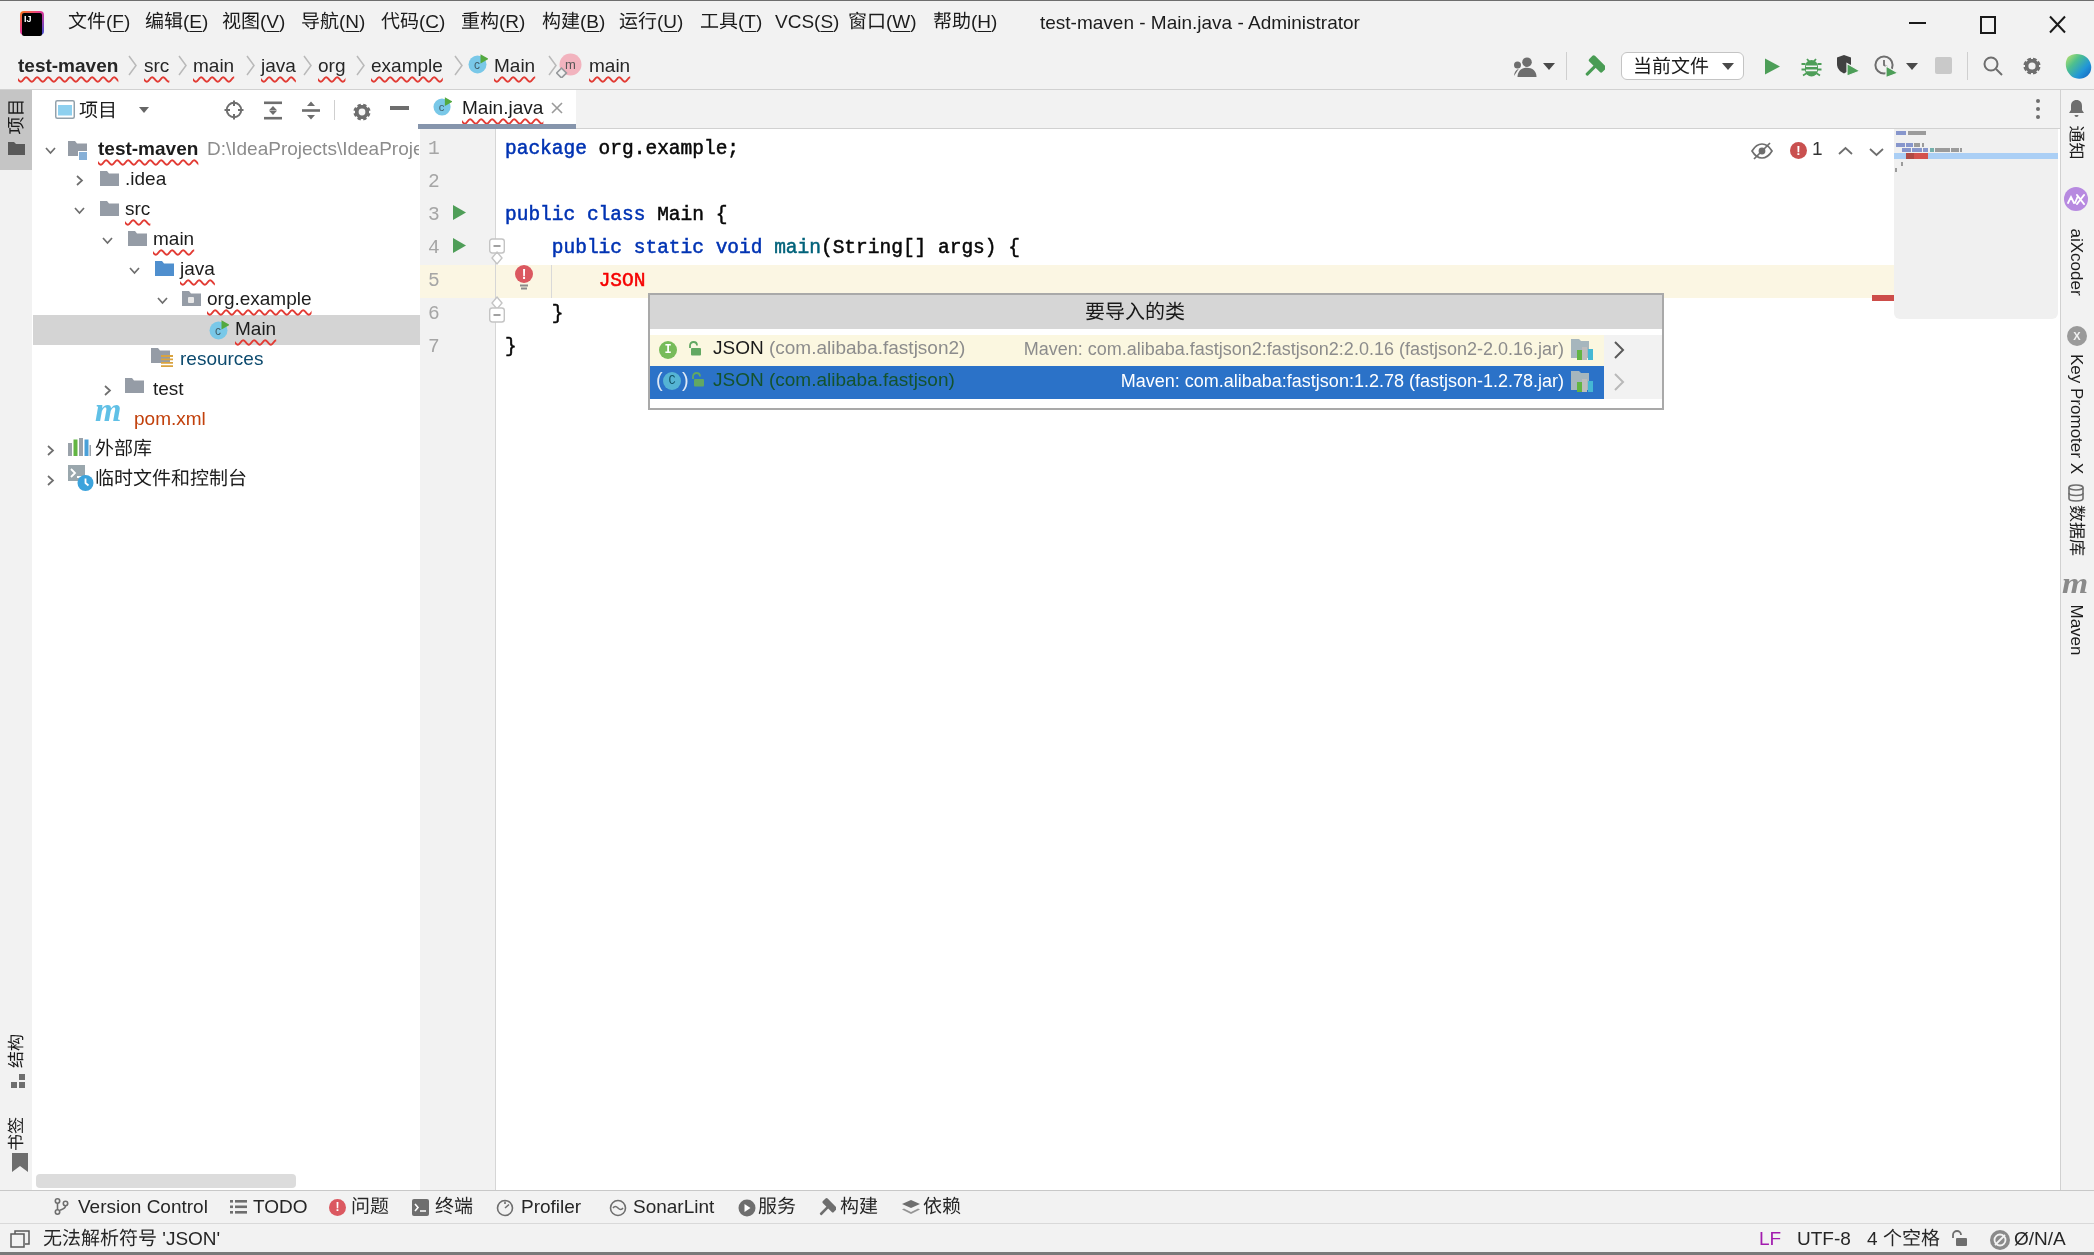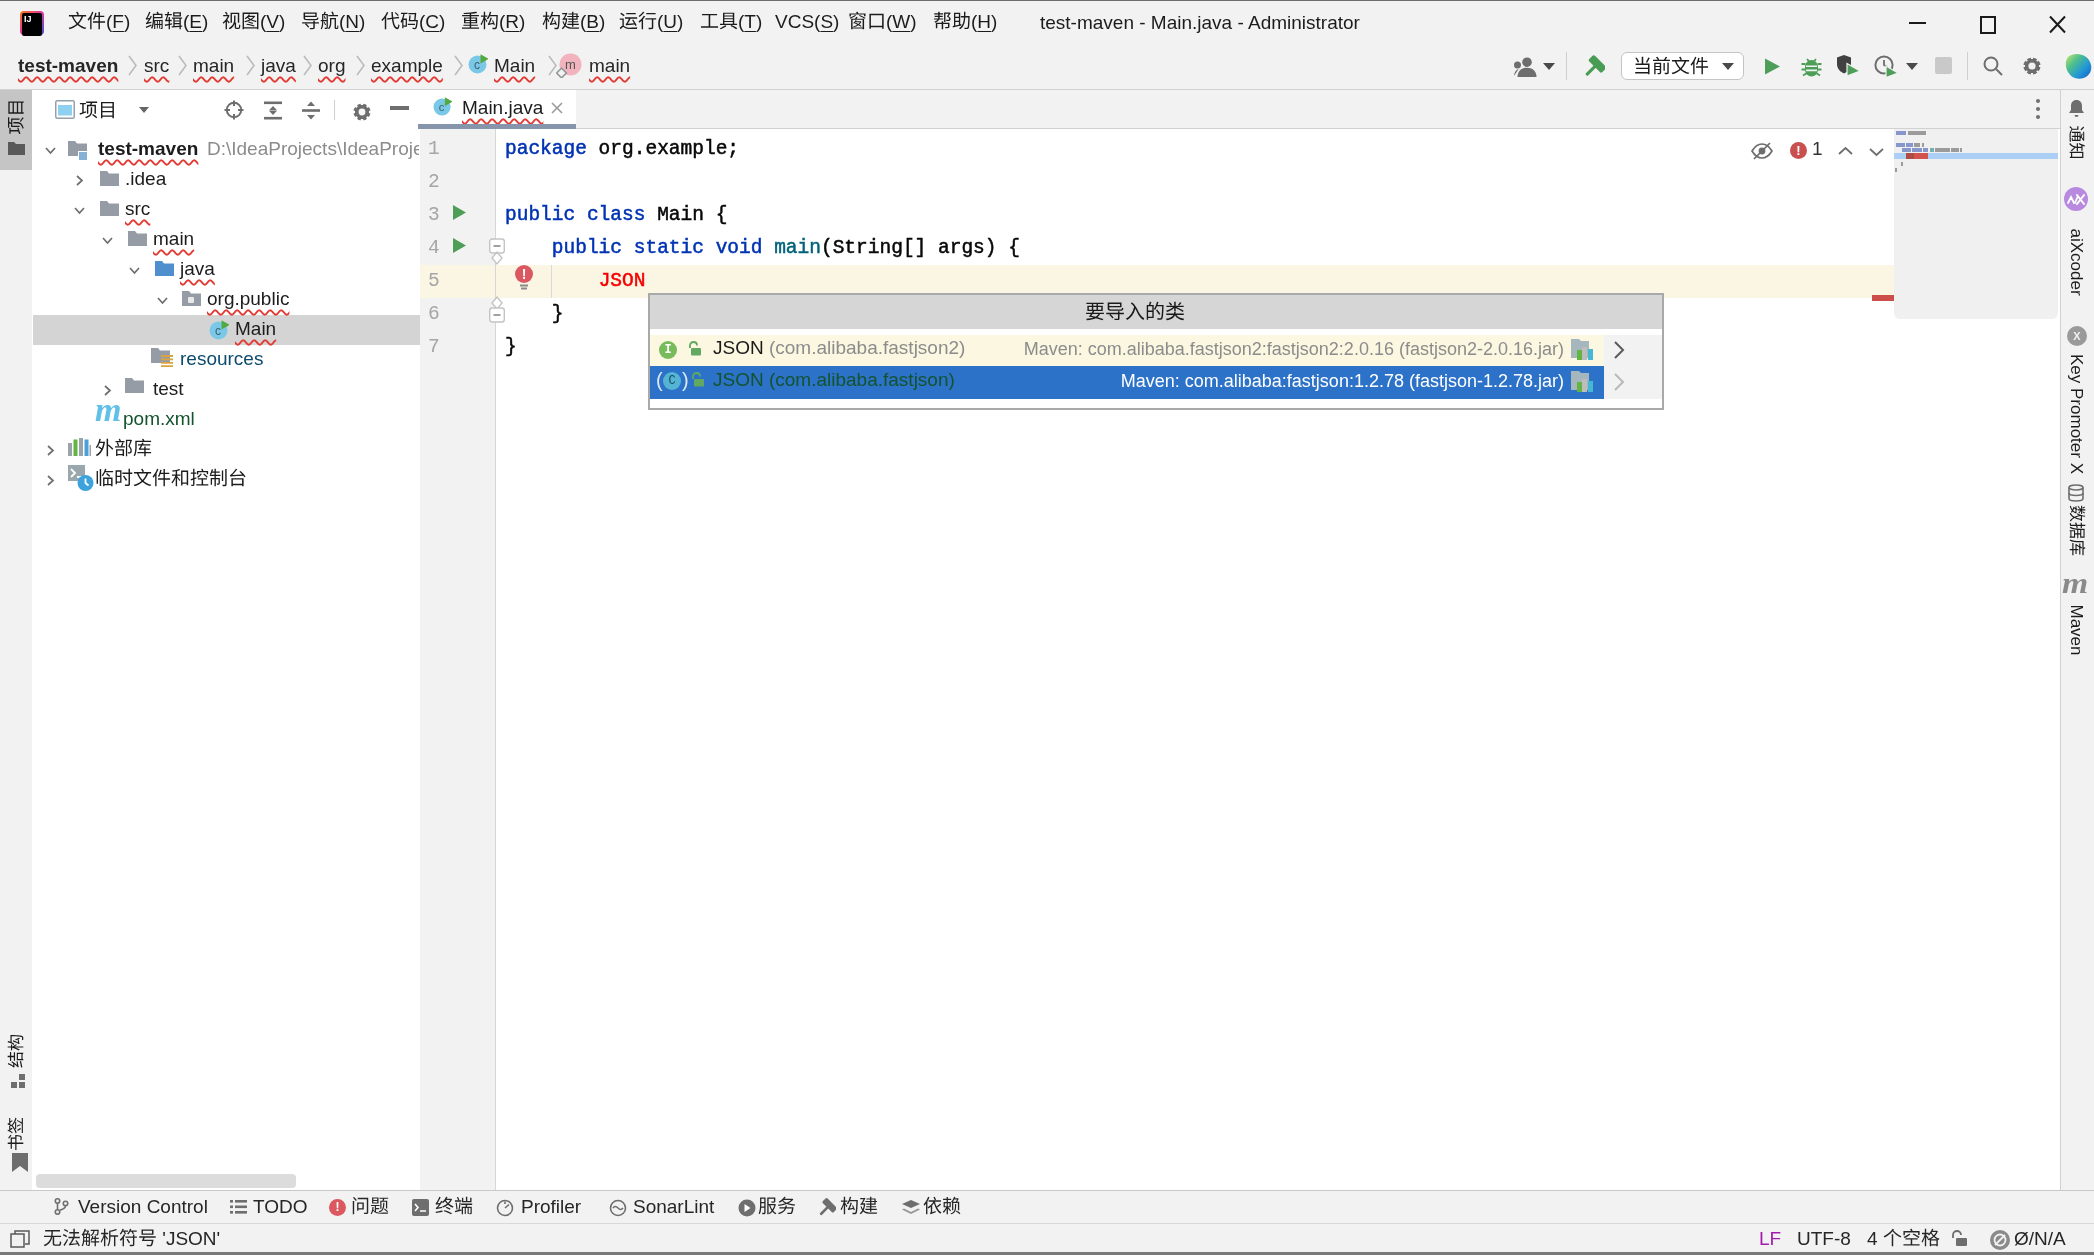--- a/index.html
+++ b/index.html
@@ -454,21 +454,21 @@
     <path d="M0 1h7l2 2.5h10V16H0z" fill="#4f8fce"></path>
   </svg>
 <div style="position:absolute;left:180px;top:258px;font:19px 'Liberation Sans',sans-serif;color:#1c1c1c;white-space:nowrap;text-decoration:underline wavy #e23b34 1.5px;text-underline-offset:4px;">java</div>
 <svg style="position:absolute;left:155px;top:293px;" width="15" height="15" viewBox="0 0 15 15">
     <path d="M3 5l4.5 5L12 5" stroke="#6e6e6e" stroke-width="1.7" fill="none"></path>
   </svg>
 <svg style="position:absolute;left:182px;top:290px;" width="19" height="16" viewBox="0 0 19 16">
     <path d="M0 1h7l2 2.5h10V16H0z" fill="#959ca6"></path>
   </svg>
 <div style="position:absolute;left:188px;top:297px;width:6px;height:6px;background:#e8e8e8;border-radius:1px"></div>
-<div style="position:absolute;left:207px;top:288px;font:19px 'Liberation Sans',sans-serif;color:#1c1c1c;white-space:nowrap;text-decoration:underline wavy #e23b34 1.5px;text-underline-offset:4px;">org.public</div>
+<div style="position:absolute;left:207px;top:288px;font:19px 'Liberation Sans',sans-serif;color:#1c1c1c;white-space:nowrap;text-decoration:underline wavy #e23b34 1.5px;text-underline-offset:4px;">org.example</div>
 <svg style="position:absolute;left:209px;top:320px;" width="20" height="20" viewBox="0 0 20 20">
     <circle cx="9.5" cy="10.5" r="9" fill="#79c8e8"></circle>
     <text x="9" y="15" text-anchor="middle" font-family="Liberation Sans" font-size="12" fill="#42606c">c</text>
     <path d="M12.5 0.2l8.2 4.6-8.2 4.6z" fill="#53a93f"></path>
   </svg>
 <div style="position:absolute;left:235px;top:318px;font:19px 'Liberation Sans',sans-serif;color:#1c1c1c;white-space:nowrap;text-decoration:underline wavy #e23b34 1.5px;text-underline-offset:4px;">Main</div>
 <svg style="position:absolute;left:151px;top:347px;" width="19" height="16" viewBox="0 0 19 16">
     <path d="M0 1h7l2 2.5h10V16H0z" fill="#959ca6"></path>
   </svg>
 <svg style="position:absolute;left:161px;top:355px;" width="12" height="13" viewBox="0 0 12 13" stroke="#d9a33f" stroke-width="1.8">
@@ -476,21 +476,21 @@
   </svg>
 <div style="position:absolute;left:180px;top:348px;font:19px 'Liberation Sans',sans-serif;color:#0c4a6e;white-space:nowrap">resources</div>
 <svg style="position:absolute;left:100px;top:383px;" width="15" height="15" viewBox="0 0 15 15">
     <path d="M5 3l5 4.5L5 12" stroke="#6e6e6e" stroke-width="1.7" fill="none"></path>
   </svg>
 <svg style="position:absolute;left:125px;top:377px;" width="19" height="16" viewBox="0 0 19 16">
     <path d="M0 1h7l2 2.5h10V16H0z" fill="#959ca6"></path>
   </svg>
 <div style="position:absolute;left:153px;top:378px;font:19px 'Liberation Sans',sans-serif;color:#1c1c1c;white-space:nowrap">test</div>
 <div style="position:absolute;left:95px;top:391px;font:italic bold 34px 'Liberation Serif',serif;color:#60c0e6">m</div>
-<div style="position:absolute;left:123px;top:408px;font:19px 'Liberation Sans',sans-serif;color:#14532d;white-space:nowrap">pom.xml</div>
+<div style="position:absolute;left:134px;top:408px;font:19px 'Liberation Sans',sans-serif;color:#c2410c;white-space:nowrap">pom.xml</div>
 <svg style="position:absolute;left:43px;top:443px;" width="15" height="15" viewBox="0 0 15 15">
     <path d="M5 3l5 4.5L5 12" stroke="#6e6e6e" stroke-width="1.7" fill="none"></path>
   </svg>
 <svg style="position:absolute;left:68px;top:438px;" width="23" height="18" viewBox="0 0 23 18">
     <rect x="0" y="5" width="4" height="13" fill="#9aa2aa"></rect>
     <rect x="5.5" y="1.5" width="4" height="16.5" fill="#62b543"></rect>
     <rect x="11" y="0" width="4" height="18" fill="#9aa2aa"></rect>
     <rect x="16.5" y="1.5" width="4" height="16.5" fill="#4aa0d8"></rect>
     <rect x="21.5" y="7" width="1.8" height="11" fill="#9aa2aa"></rect>
   </svg>

